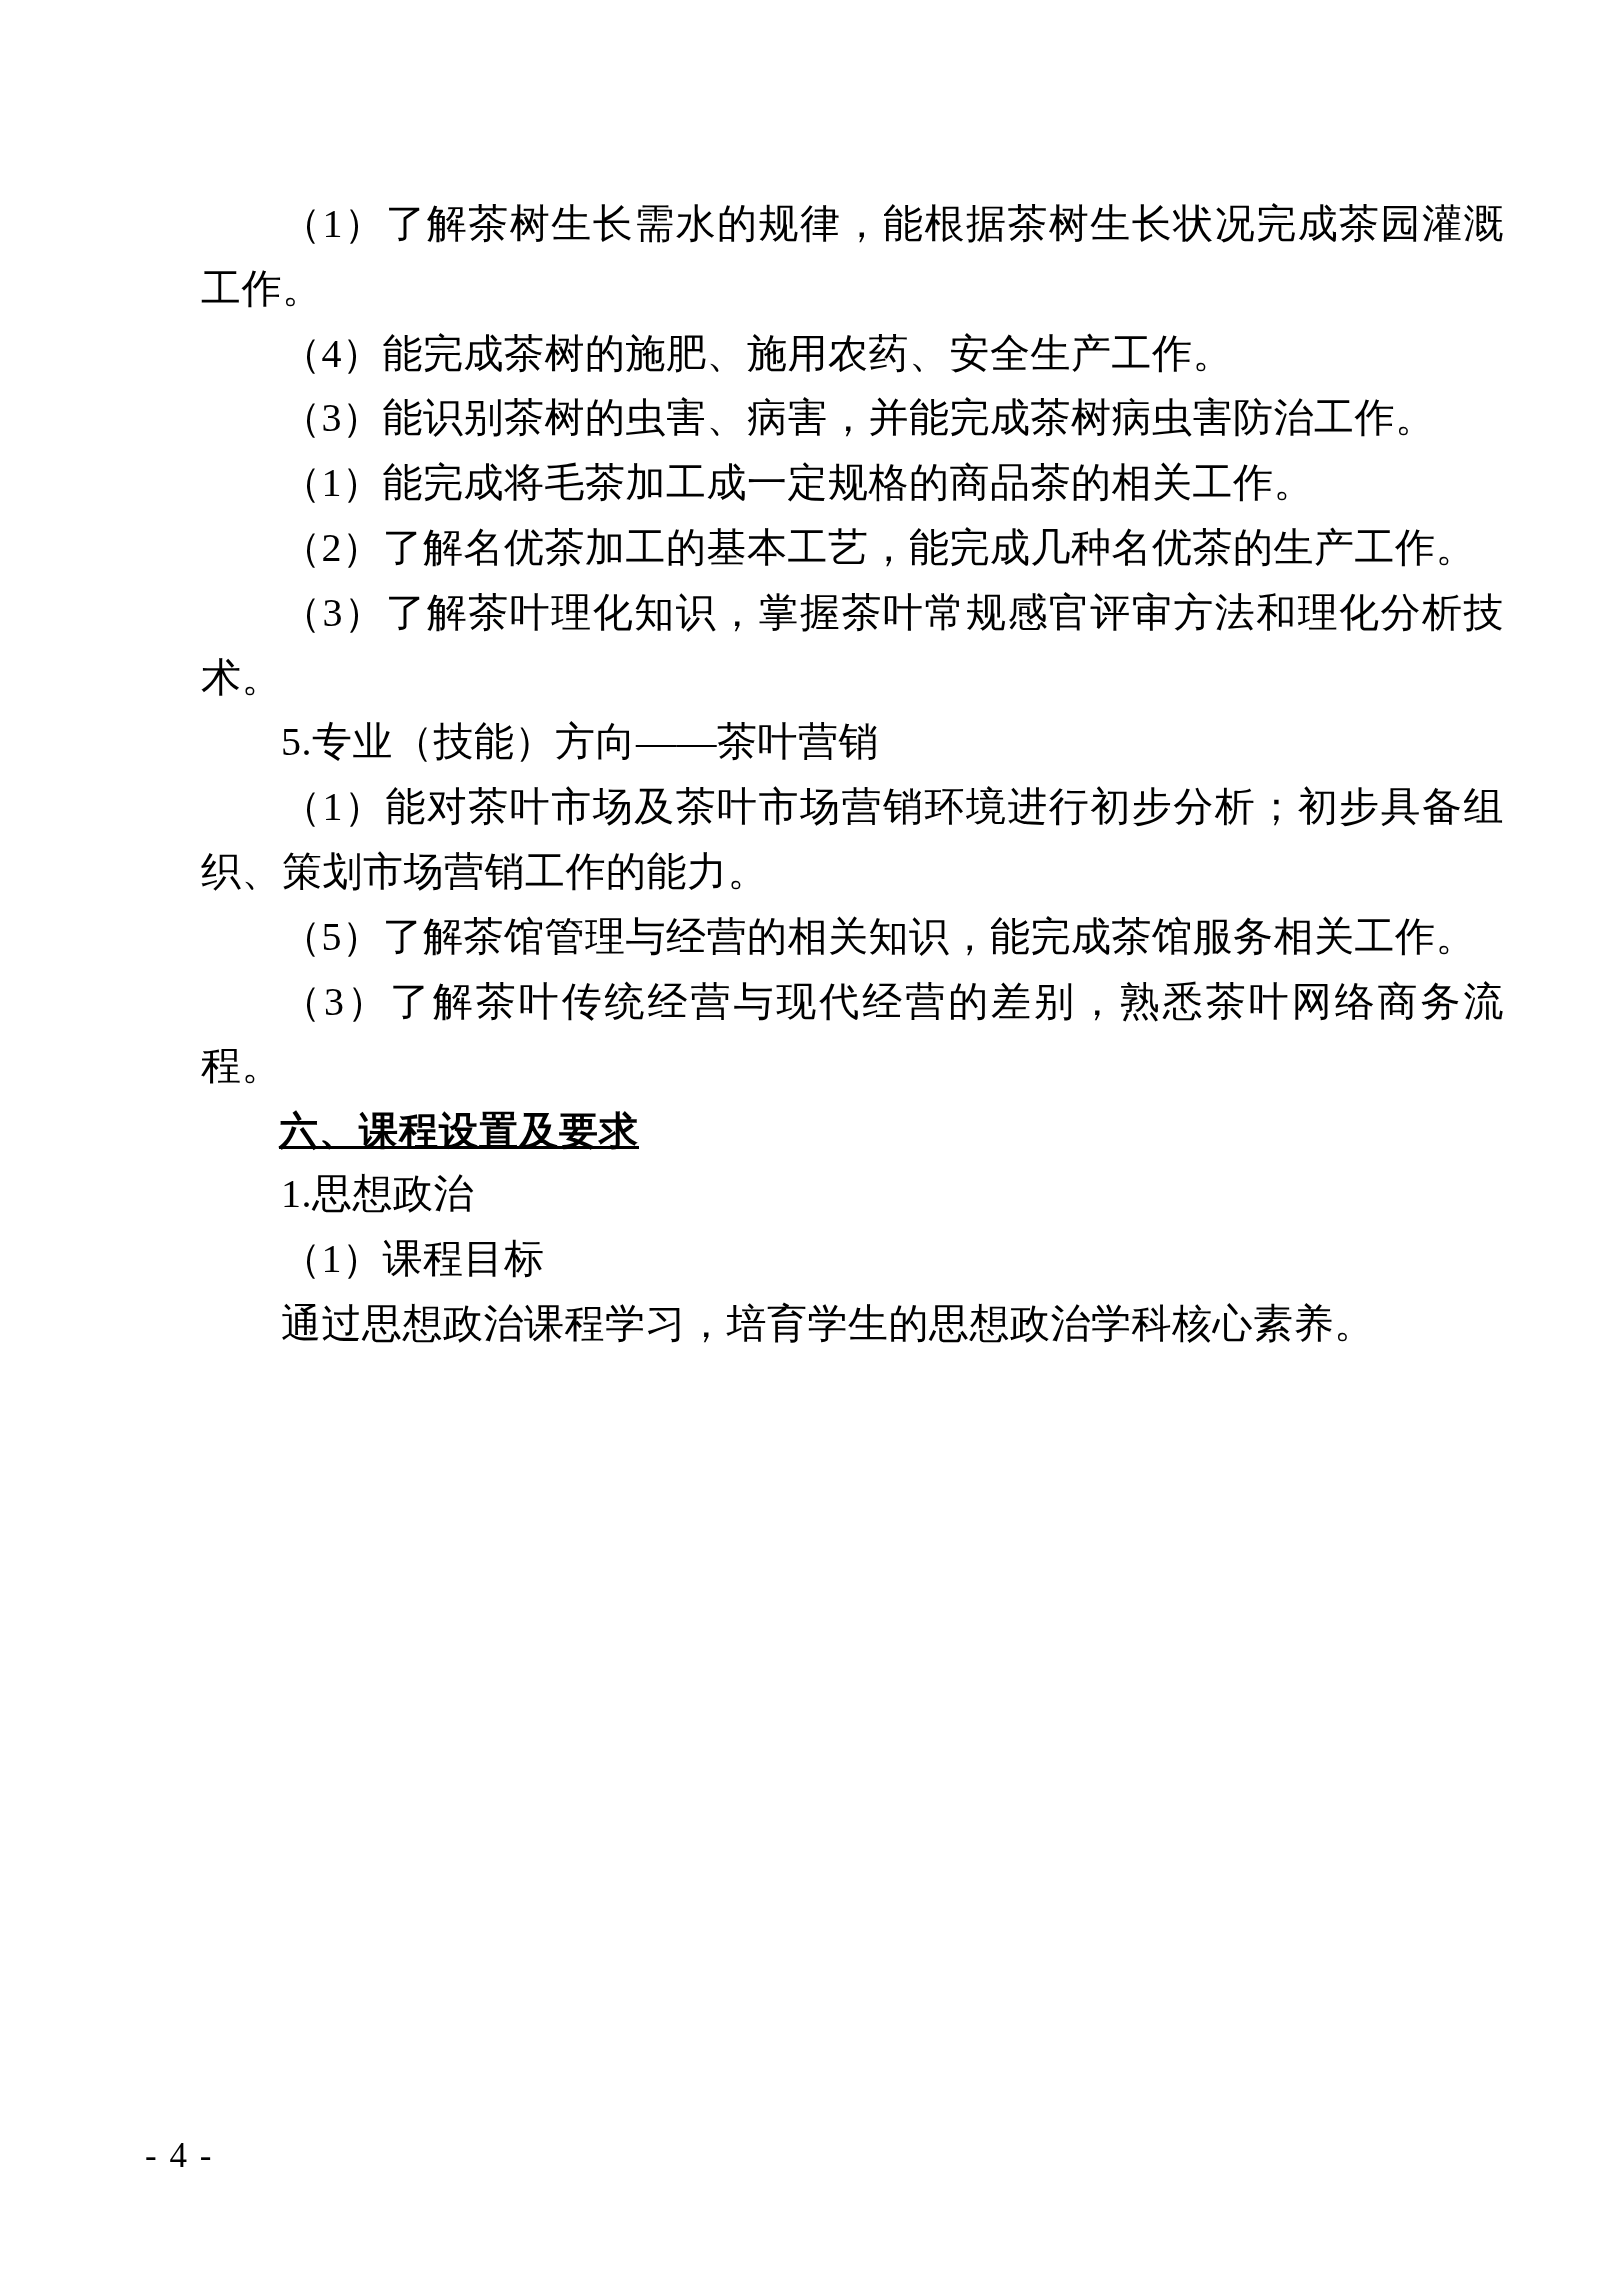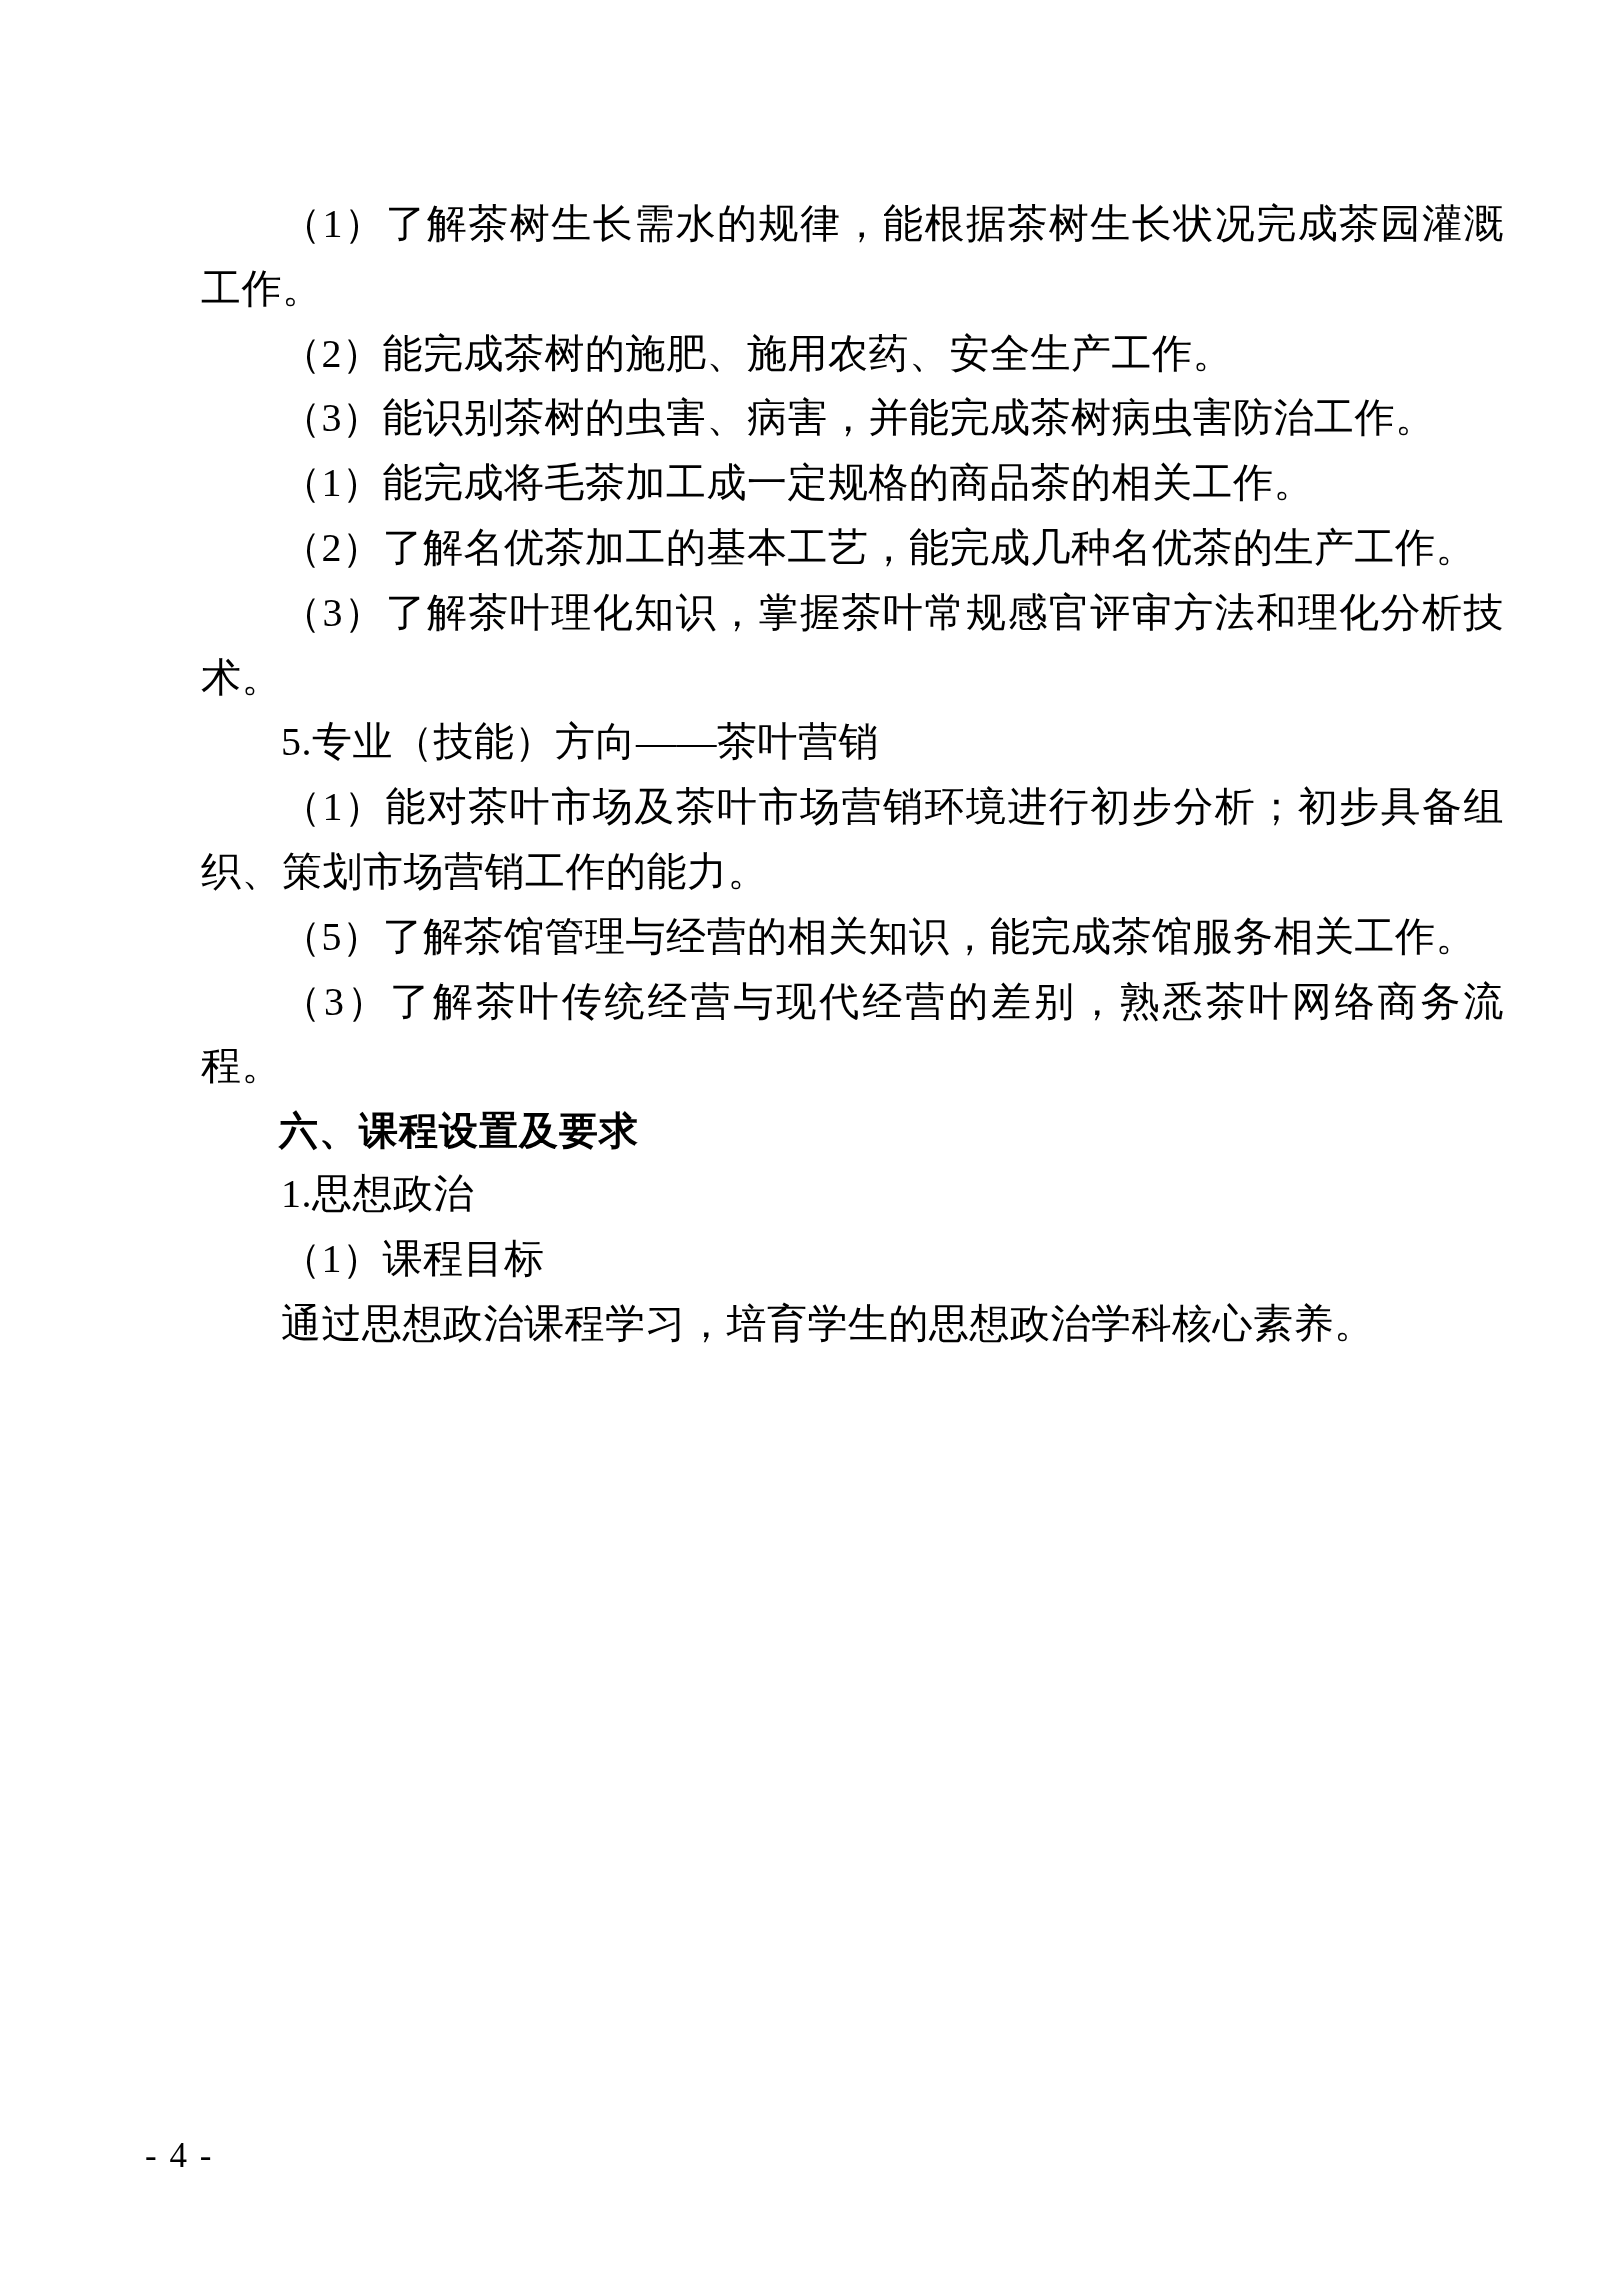--- a/index.html
+++ b/index.html
@@ -33,20 +33,21 @@
     margin: 0 0 0 0;
     text-indent: 2em;
   }
   p.heading {
     margin: 0;
     text-indent: 2em;
     font-weight: bold;
     font-family: "DejaVu Sans", "Liberation Sans", sans-serif;
     font-size: 39px;
     letter-spacing: 1px;
+    text-decoration: underline;
   }
   p.subheading {
     margin: 0;
     text-indent: 2em;
     font-weight: normal;
     font-size: 40px;
   }
   .footer {
     position: absolute;
     left: 0;
@@ -59,21 +60,21 @@
     letter-spacing: 2px;
   }
 </style>
 </head>
 <body>
 
 <div class="page">
 
   <div class="body-text">
     <p class="para">（1）了解茶树生长需水的规律，能根据茶树生长状况完成茶园灌溉工作。</p>
-    <p class="para">（2）能完成茶树的施肥、施用农药、安全生产工作。</p>
+    <p class="para">（4）能完成茶树的施肥、施用农药、安全生产工作。</p>
     <p class="para">（3）能识别茶树的虫害、病害，并能完成茶树病虫害防治工作。</p>
     <p class="para">（1）能完成将毛茶加工成一定规格的商品茶的相关工作。</p>
     <p class="para">（2）了解名优茶加工的基本工艺，能完成几种名优茶的生产工作。</p>
     <p class="para">（3）了解茶叶理化知识，掌握茶叶常规感官评审方法和理化分析技术。</p>
     <p class="para">5.专业（技能）方向——茶叶营销</p>
     <p class="para">（1）能对茶叶市场及茶叶市场营销环境进行初步分析；初步具备组织、策划市场营销工作的能力。</p>
     <p class="para">（5）了解茶馆管理与经营的相关知识，能完成茶馆服务相关工作。</p>
     <p class="para">（3）了解茶叶传统经营与现代经营的差别，熟悉茶叶网络商务流程。</p>
     <p class="heading">六、课程设置及要求</p>
     <p class="subheading">1.思想政治</p>

